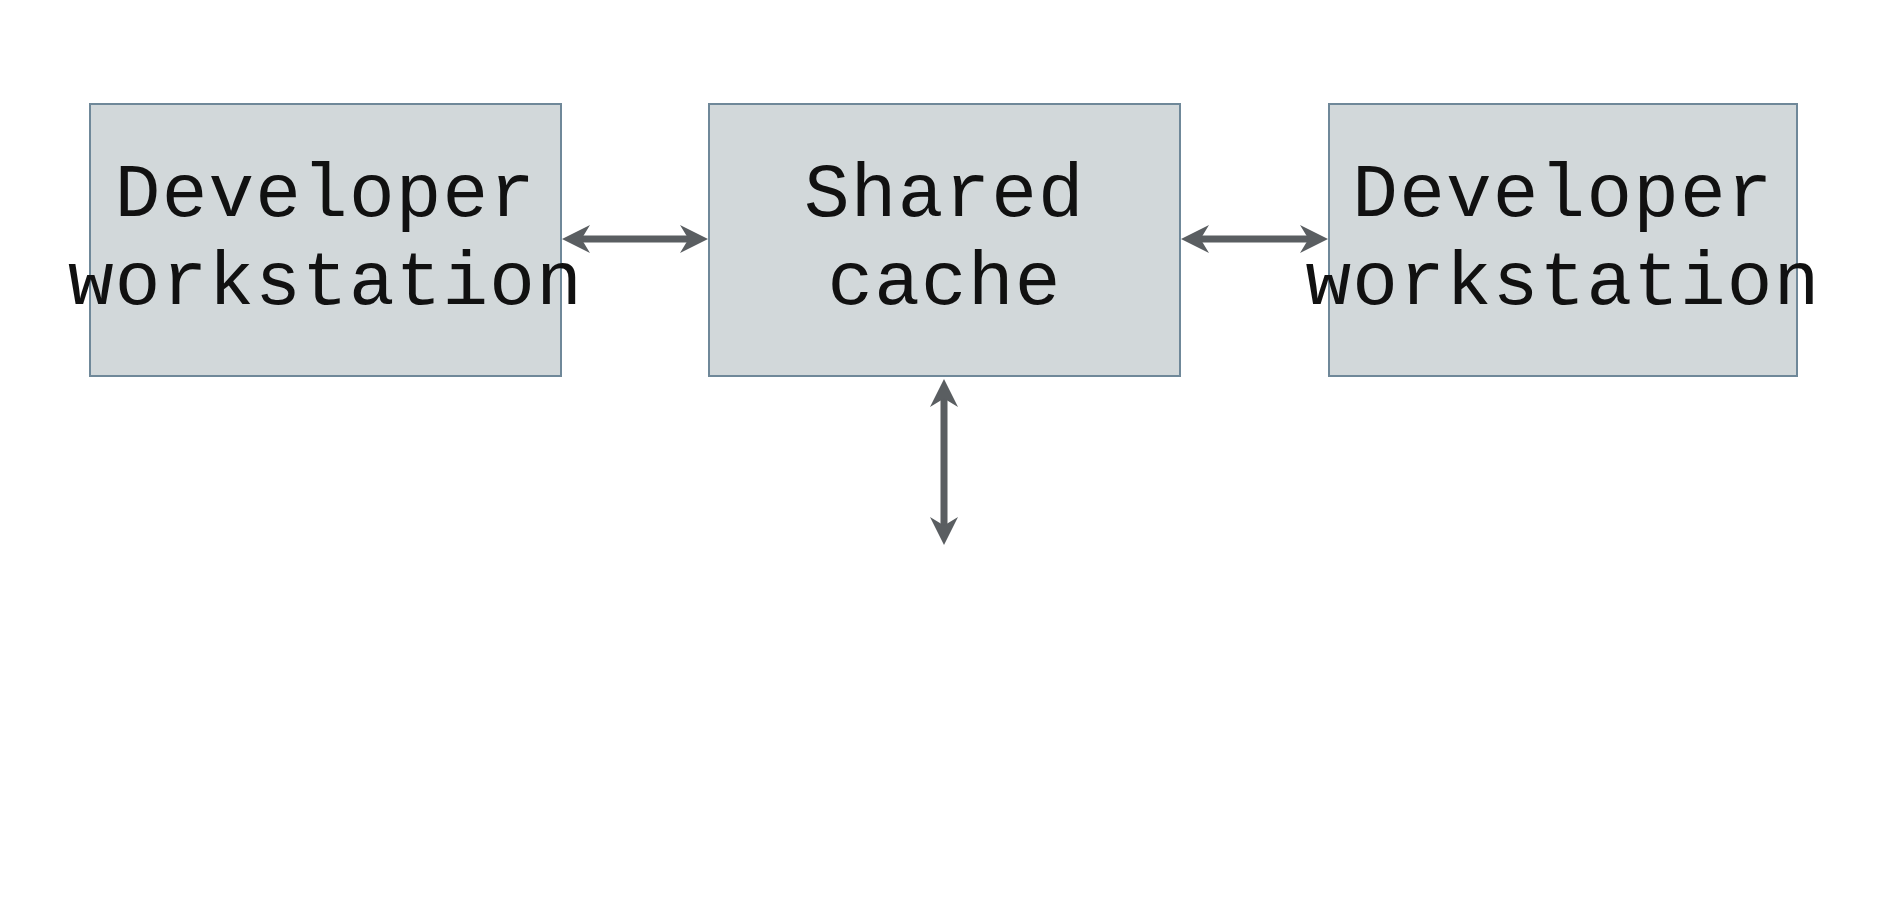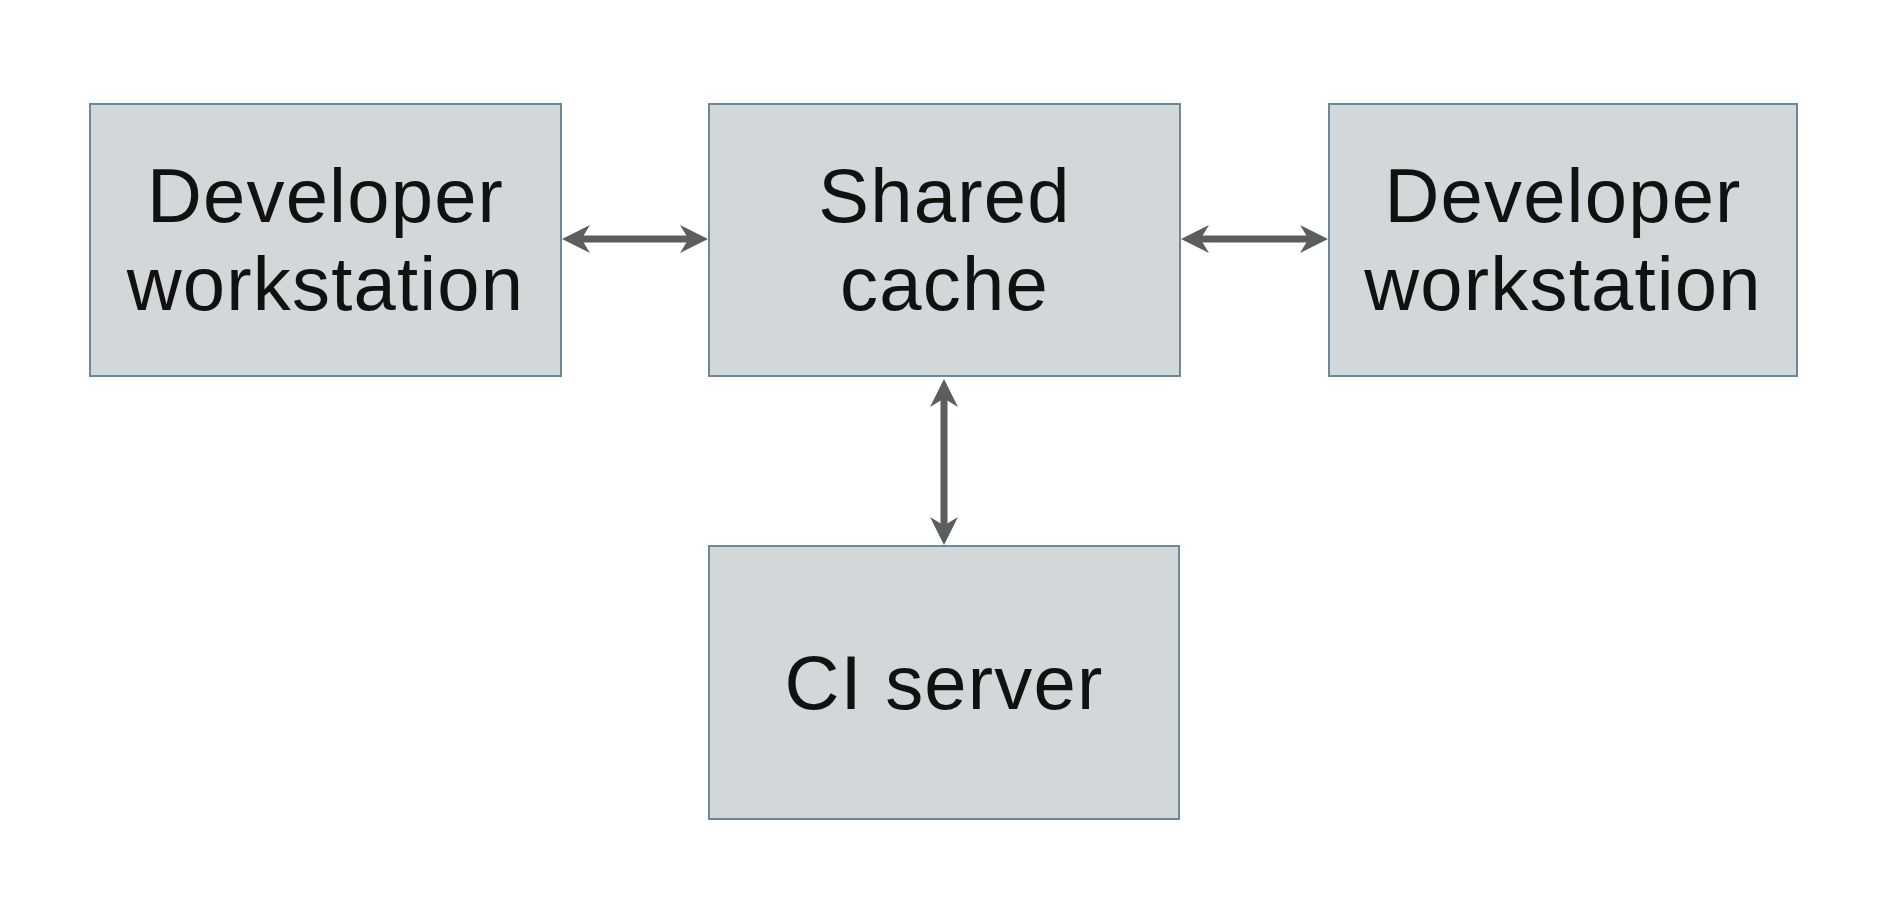--- a/index.html
+++ b/index.html
@@ -19,20 +19,21 @@
     background: var(--node-fill, #d2d8da);
     border: 2.5px solid var(--node-border, #6f8899);
     display: flex;
     align-items: center;
     justify-content: center;
     text-align: center;
     color: var(--text, #111111);
     font-size: 76px;
     line-height: 88px;
     letter-spacing: 1.2px;
+    font-family: Liberation Mono, monospace;
   }
   #node-dev-left   { left: 89px;   top: 103px; width: 473px; height: 274px; }
   #node-cache      { left: 708px;  top: 103px; width: 473px; height: 274px; padding: 0 62px; justify-content: center; }
   #node-dev-right  { left: 1328px; top: 103px; width: 470px; height: 274px; }
   #node-ci         { left: 708px;  top: 545px; width: 472px; height: 275px; }
 
   svg.arrow { position: absolute; display: block; }
   svg.arrow path { fill: var(--arrow, #5a5e61); stroke: none; }
   svg.arrow line { stroke: var(--arrow, #5a5e61); stroke-width: 7; }
   #arrow-left     { left: 561px;  top: 222px; width: 148px; height: 34px; }
@@ -49,23 +50,20 @@
   </div>
 
   <div class="node" id="node-cache">
     <span>Shared cache</span>
   </div>
 
   <div class="node" id="node-dev-right">
     <span>Developer workstation</span>
   </div>
 
-  <div class="node" id="node-ci">
-    <span>CI server</span>
-  </div>
 
   <svg class="arrow" id="arrow-left" viewBox="0 0 148 34" aria-hidden="true">
     <line x1="18" y1="17" x2="130" y2="17"></line>
     <path d="M1 17 L29 3 L20.5 17 L29 31 Z"></path>
     <path d="M147 17 L119 3 L127.5 17 L119 31 Z"></path>
   </svg>
 
   <svg class="arrow" id="arrow-right" viewBox="0 0 149 34" aria-hidden="true">
     <line x1="18" y1="17" x2="131" y2="17"></line>
     <path d="M1 17 L29 3 L20.5 17 L29 31 Z"></path>

